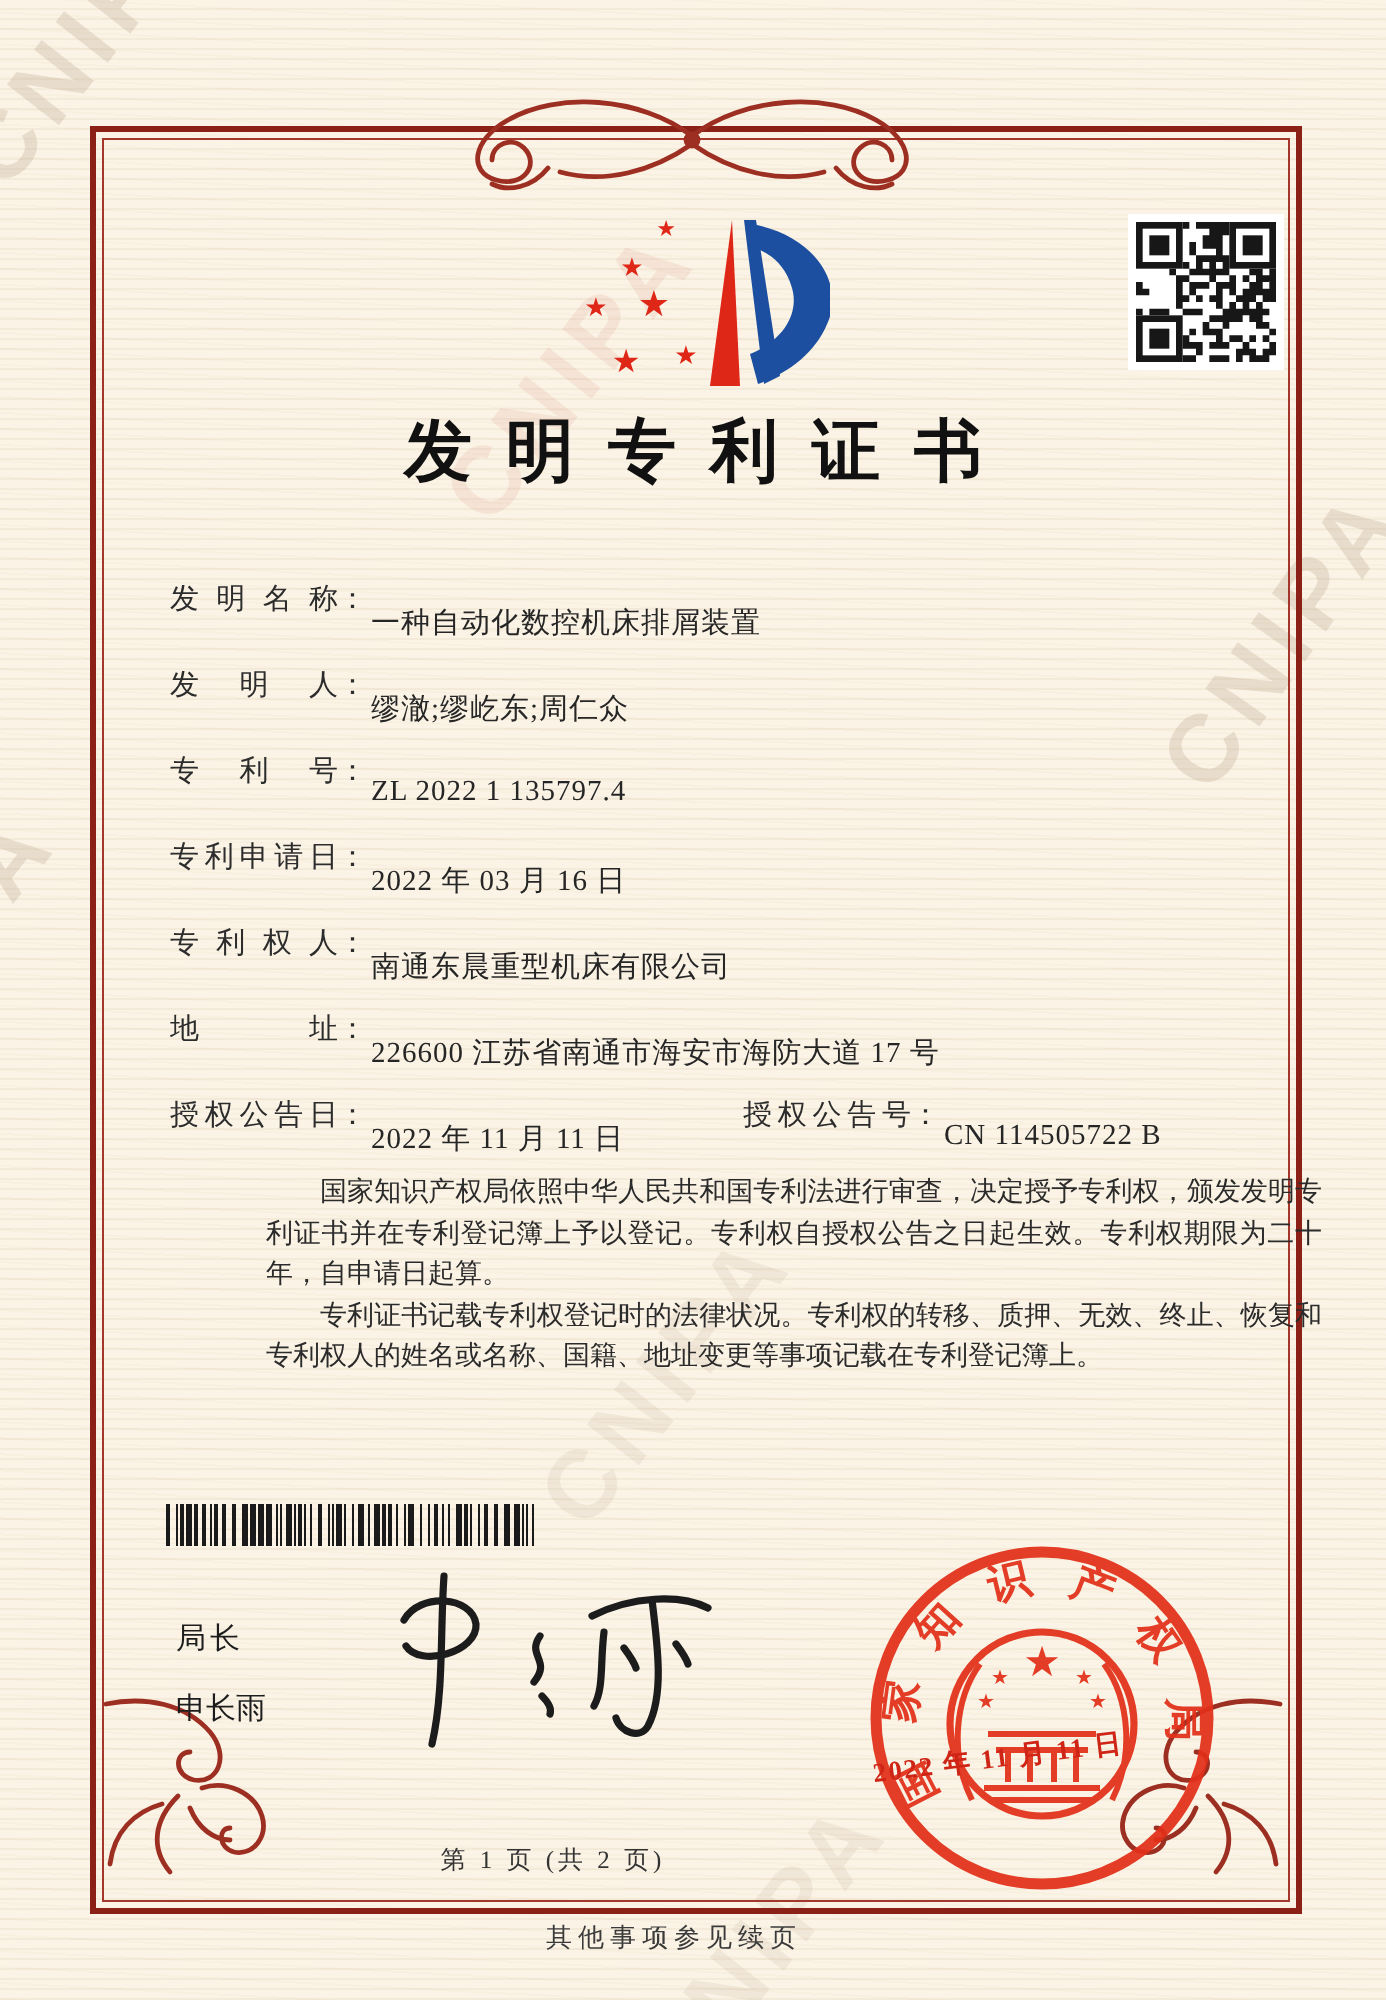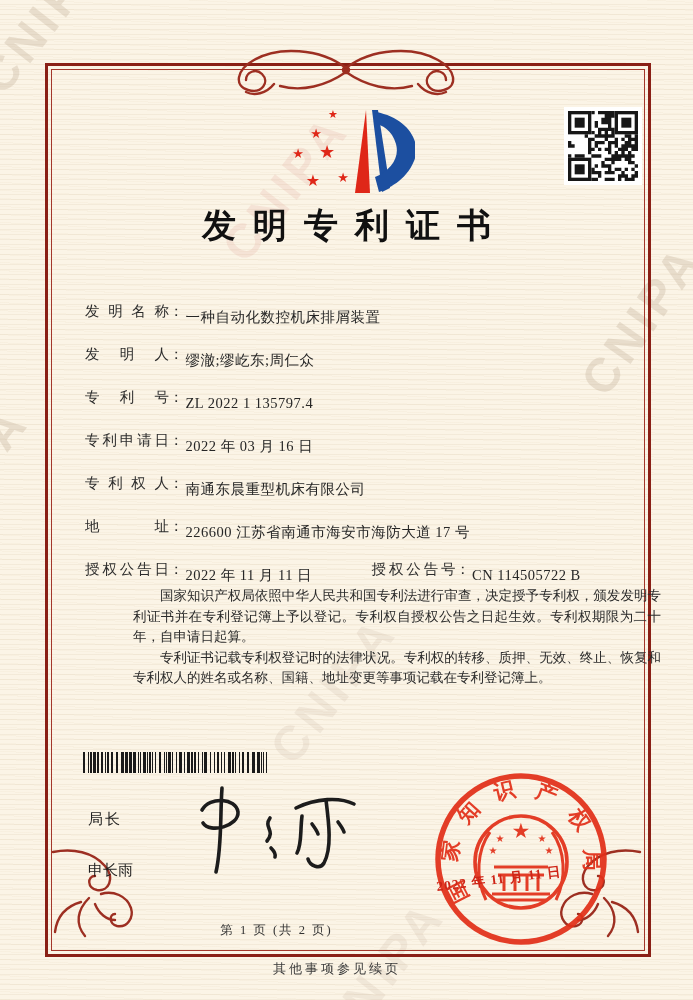--- a/index.html
+++ b/index.html
@@ -19,32 +19,32 @@
   .wm.faint{color:rgba(188,168,146,.17);}
   .frame-outer{position:absolute;left:45px;top:63px;width:600px;height:888px;
       border:3px solid #8a2016;}
   .frame-inner{position:absolute;left:3px;top:3px;right:3px;bottom:3px;
       border:1px solid #a3372b;}
   .certno{position:absolute;left:95px;top:103px;font-size:13.5px;letter-spacing:2px;color:#2a2a2a;}
   .title{position:absolute;left:0;top:203px;width:693px;text-align:center;
       font-size:34px;font-weight:bold;letter-spacing:17px;padding-left:17px;
       box-sizing:border-box;color:#111;}
   .fields{position:absolute;left:85px;top:290px;width:540px;}
-  .frow{height:43px;display:flex;align-items:center;font-size:14.5px;}
+  .frow{height:43px;display:flex;align-items:flex-start;font-size:14.5px;}
   .flabel{display:inline-block;width:84px;text-align:justify;text-align-last:justify;
       color:#2c2c2c;flex:0 0 84px;}
   .fcolon{color:#2c2c2c;}
   .fvalue{color:#262626;margin-left:2px;letter-spacing:.5px;margin-top:12px;}
   .fvalue.w1{width:186px;flex:0 0 186px;}
   .paras{position:absolute;left:85px;top:586px;width:528px;font-size:13.5px;
       line-height:20.5px;text-align:justify;color:#2b2b2b;margin-left:48px;}
   .paras p{margin:0;text-indent:2em;}
   .barcode-box{position:absolute;left:83px;top:752px;width:190px;height:21px;}
   .signer{position:absolute;left:88px;top:810px;font-size:15px;color:#1d1d1d;}
-  .signer .t{margin-bottom:32px;letter-spacing:2px;}
+  .signer .t{margin-bottom:16px;letter-spacing:2px;}
   .sig-svg{position:absolute;left:188px;top:778px;}
   .seal-svg{position:absolute;left:432px;top:770px;}
   .seal-date{position:absolute;left:436px;top:869px;width:150px;font-size:13.5px;
       font-weight:bold;color:#ce2517;letter-spacing:1px;transform:rotate(-7deg);
       white-space:nowrap;z-index:5;}
   .pageinfo{position:absolute;left:0;top:922px;width:553px;text-align:center;
       font-size:12.5px;letter-spacing:2px;color:#333;}
   .footnote{position:absolute;left:0;top:960px;width:674px;text-align:center;
       font-size:13px;letter-spacing:3px;color:#3a3a3a;}
   .logo-svg{position:absolute;left:283px;top:98px;}

